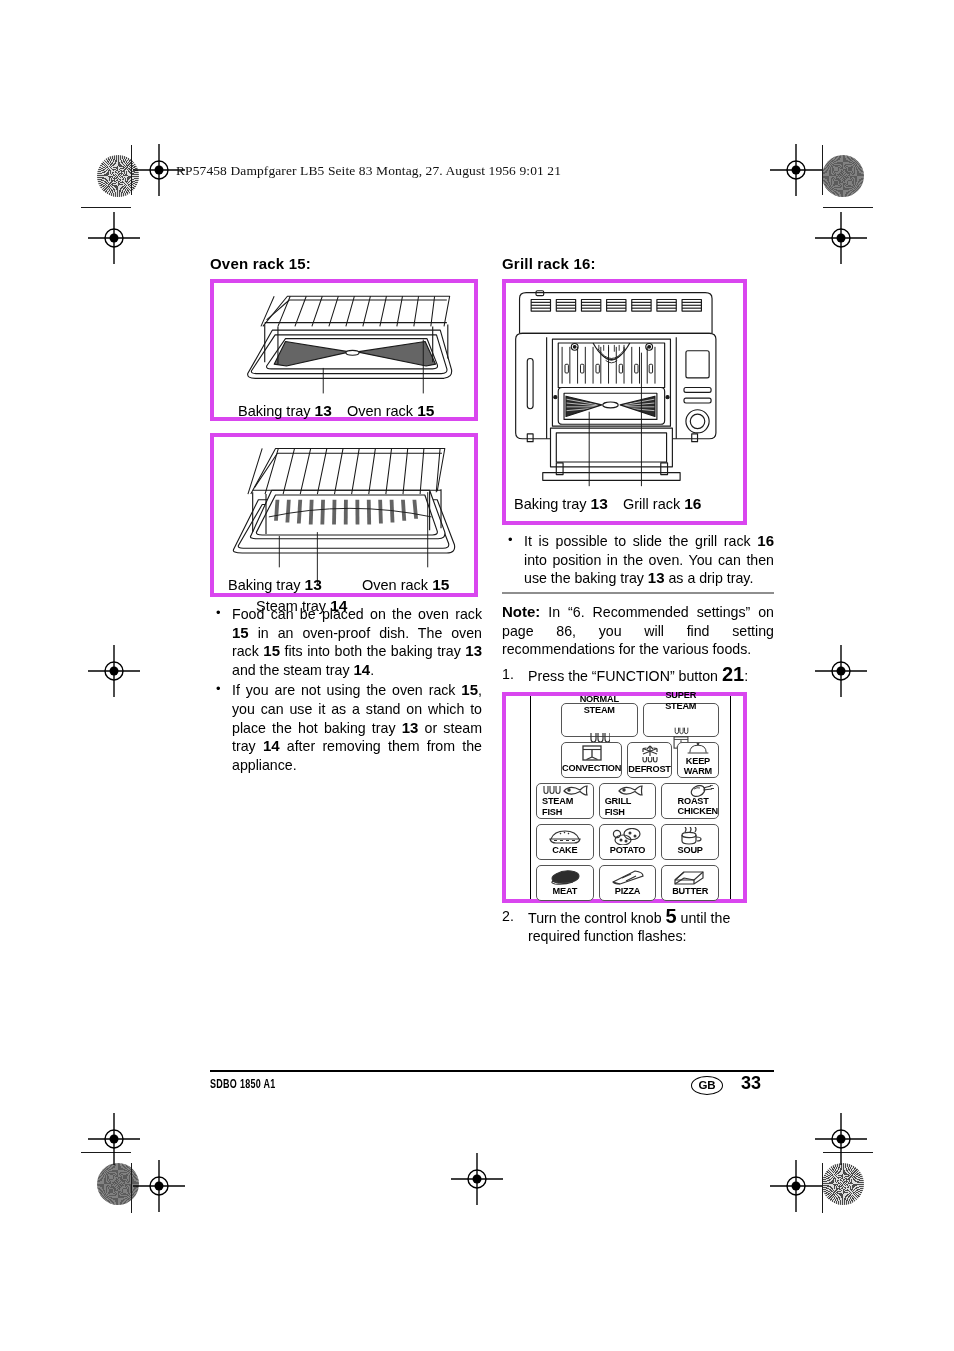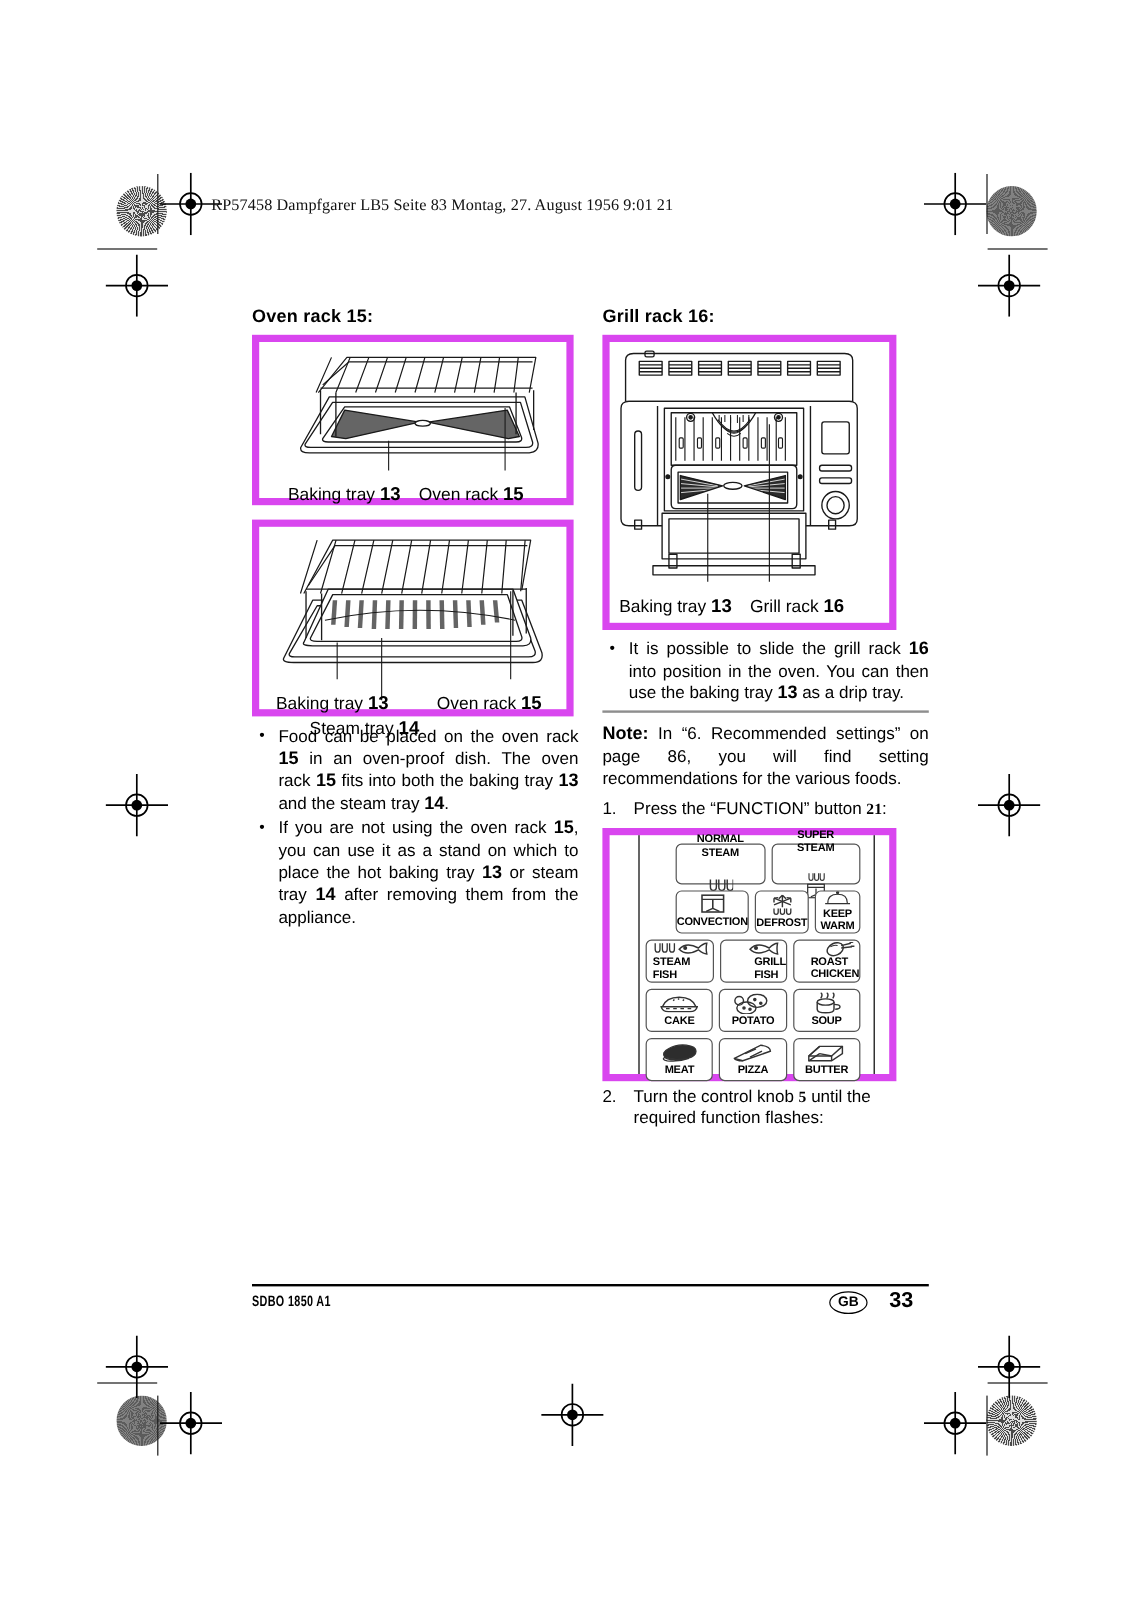--- a/index.html
+++ b/index.html
@@ -24,41 +24,41 @@
   .slug{position:absolute;left:176px;top:163px;
         font-family:"Liberation Serif", serif;font-size:13.5px;
         letter-spacing:.1px;white-space:nowrap;color:#111;}
   .col{position:absolute;width:272px;}
   .col-left{left:210px;top:255px;}
   .col-right{left:502px;top:255px;}
 
   h3.fig-title{font-size:15px;font-weight:bold;margin:0 0 7px 0;
                letter-spacing:.2px;}
 
-  .figbox{border:6px solid #d946ef;background:#fff;position:relative;
+  .figbox{border:4px solid #d946ef;background:#fff;position:relative;
           box-sizing:border-box;}
 
   .caption{font-size:14.5px;white-space:nowrap;position:absolute;}
   .caption b{font-weight:bold;font-size:15.5px;}
 
   p.body{font-size:14.2px;line-height:18.6px;margin:0;
          text-align:justify;}
   p.body b{font-weight:bold;font-size:15px;}
 
   ul.bullets{list-style:none;margin:0;padding:0;}
   ul.bullets li{position:relative;padding-left:22px;margin-bottom:2px;
        font-size:14.2px;line-height:18.6px;text-align:justify;}
   ul.bullets li .bullet{position:absolute;left:6px;top:-1px;font-size:13px;}
   ul.bullets li b{font-weight:bold;font-size:15px;}
 
   ol.steps{list-style:none;margin:0;padding:0;}
   ol.steps li{position:relative;padding-left:26px;font-size:14.2px;
        line-height:18.6px;}
   ol.steps li .num{position:absolute;left:0;top:0;}
-  ol.steps li b{font-weight:bold;font-size:13px;font-family:Liberation Serif, serif;}
+  ol.steps li b{font-weight:bold;font-size:20px;}
 
   h2.sect{font-size:17.5px;font-weight:bold;margin:0;letter-spacing:.2px;}
   h2.sect .n{margin-right:11px;}
   .rule{height:2.4px;background:#8e8e8e;margin:4px 0 9px 0;}
 
   
   .footrule{position:absolute;left:210px;top:1070px;width:564px;
             height:1.6px;background:#000;}
   .footleft{position:absolute;left:210px;top:1077px;font-size:12.5px;
             font-weight:bold;font-family:"Liberation Sans", sans-serif;
@@ -576,21 +576,21 @@
                 </g>
                 <g fill="none" stroke="#333" stroke-width="1.2">
                   <path d="M22 7 Q28 0.5 38 6 Q42 2 45 2 Q44 6.5 45 11 Q42 11 38 7.5 Q28 13 22 7 Z"></path>
                   <circle cx="27" cy="6" r="1.1" fill="#333"></circle>
                 </g>
               </svg>
               <div class="klabel" style="text-align:left;">STEAM<br>FISH</div>
             </div>
           </div>
           <div class="key std">
-            <div class="stack" style="align-items:flex-end;padding-left:5px;">
+            <div class="stack" style="align-items:flex-start;padding-left:5px;">
               <svg class="icn" width="34" height="13" viewBox="0 0 34 13" style="margin-bottom:-1px;margin-left:10px;">
                 <g fill="none" stroke="#333" stroke-width="1.2">
                   <path d="M4 7 Q10 0.5 20 6 Q24 2 27 2 Q26 6.5 27 11 Q24 11 20 7.5 Q10 13 4 7 Z"></path>
                   <circle cx="9" cy="6" r="1.1" fill="#333"></circle>
                 </g>
               </svg>
               <div class="klabel" style="text-align:left;">GRILL<br>FISH</div>
             </div>
           </div>
           <div class="key std">

